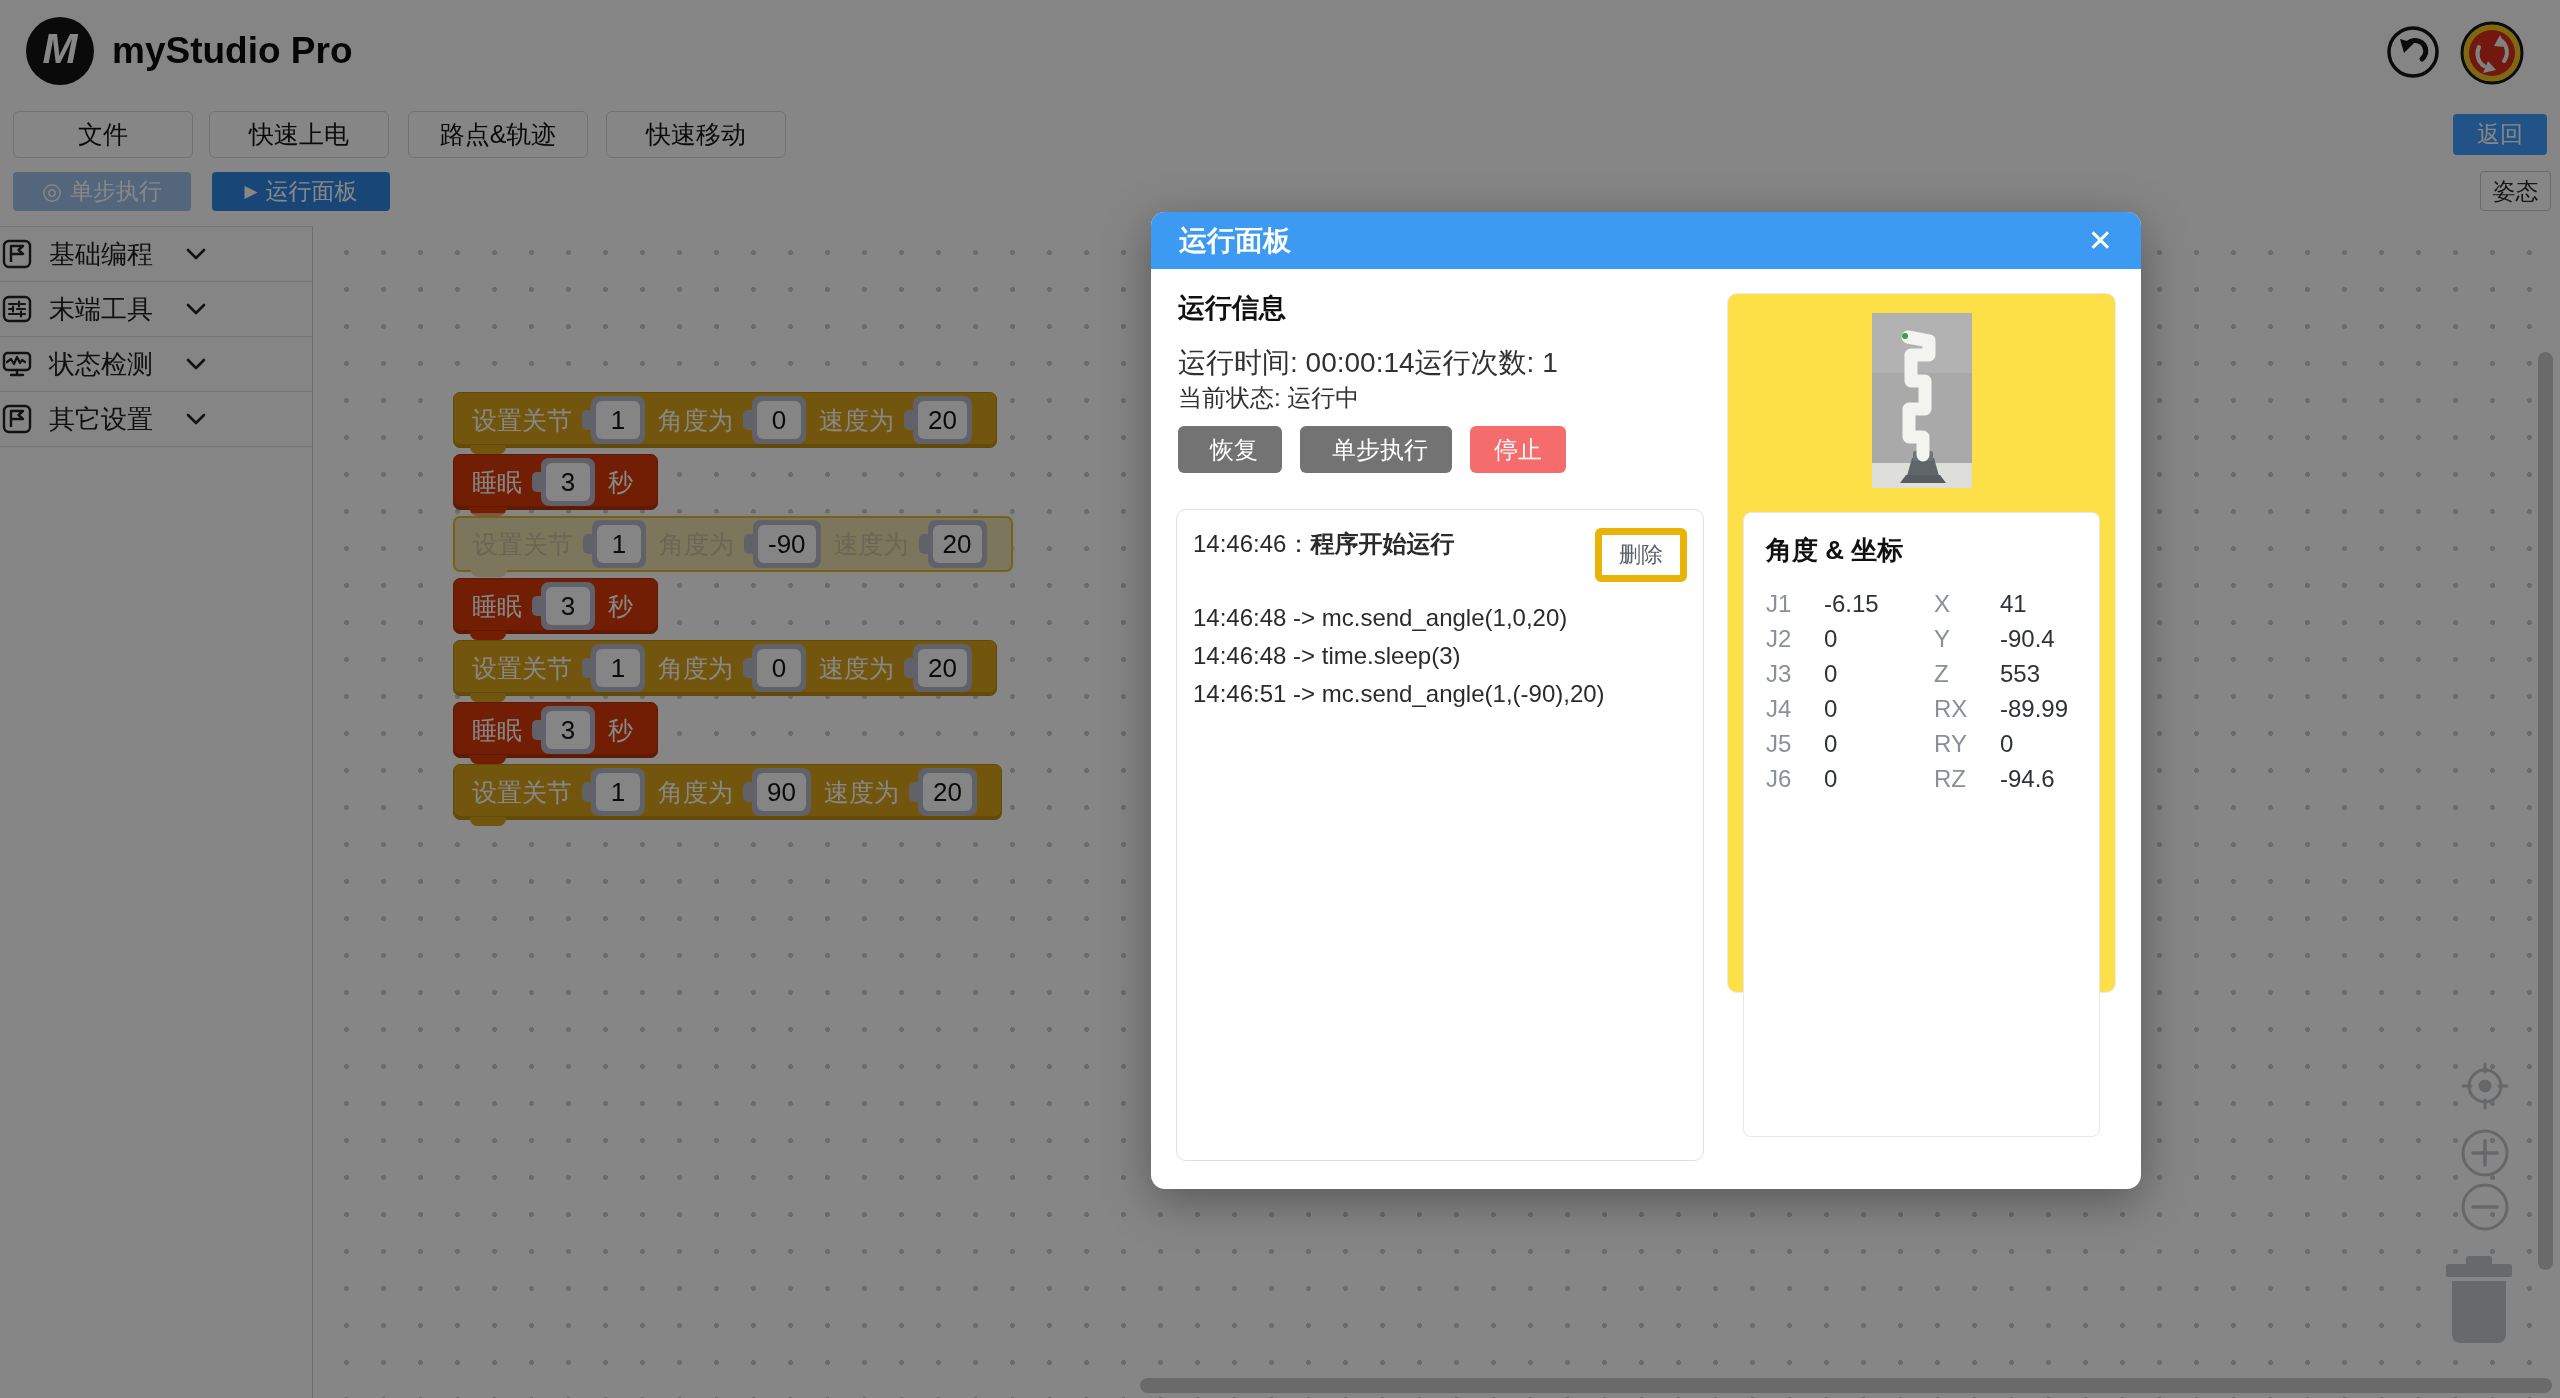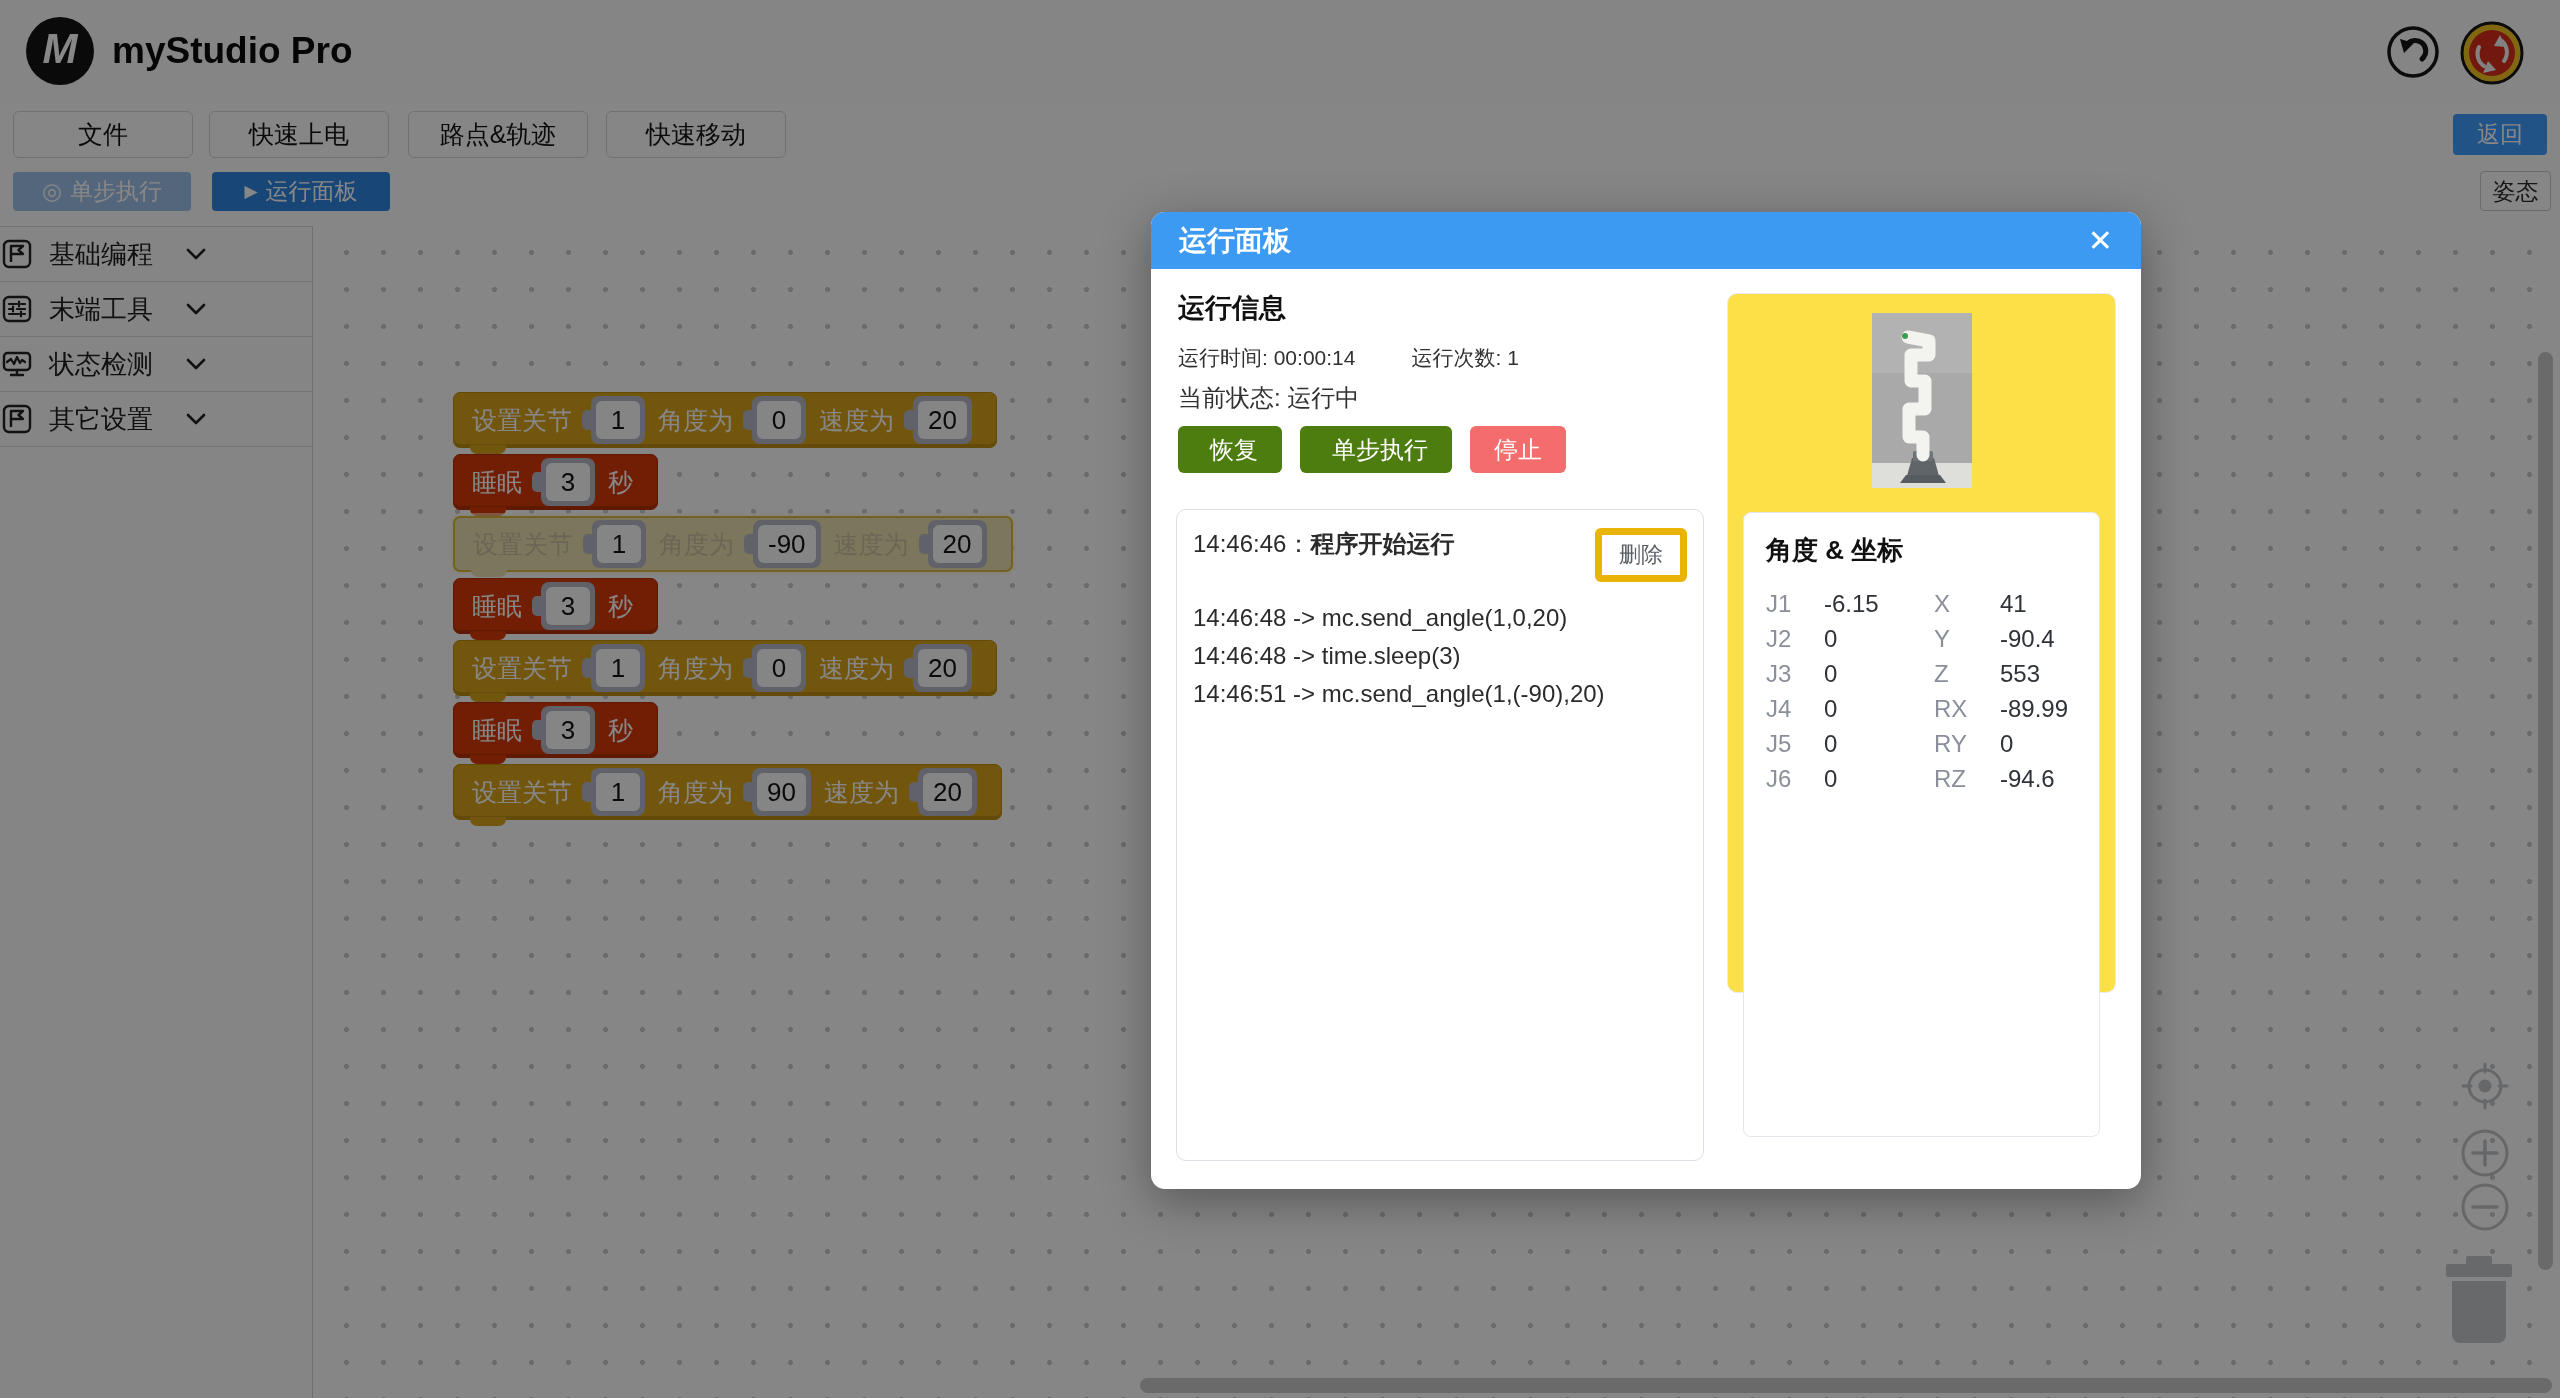--- a/index.html
+++ b/index.html
@@ -75,26 +75,26 @@
 
   
   .modal { position:absolute; left:1151px; top:212px; width:990px; height:977px; background:#fff;
            border-radius:14px; z-index:20; box-shadow:0 12px 48px rgba(0,0,0,.35); }
   .m-header { position:absolute; left:0; top:0; right:0; height:57px; background:#3d9af2;
               border-radius:14px 14px 0 0; display:flex; align-items:center; padding:0 28px; }
   .m-title { color:#fff; font-size:28px; font-weight:bold; }
   .m-close { margin-left:auto; color:#fff; font-size:30px; font-weight:bold; cursor:pointer; line-height:1; }
 
   .m-heading { position:absolute; left:27px; top:78px; font-size:27px; font-weight:bold; color:#111; }
-  .m-stats1 { position:absolute; left:27px; top:132px; font-size:21px; color:#303133; display:flex; gap:56px; }
+  .m-stats1 { position:absolute; left:27px; top:132px; font-size:28px; color:#303133; display:flex; }
   .m-stats2 { position:absolute; left:27px; top:170px; font-size:24px; color:#303133; }
   .m-btns { position:absolute; left:27px; top:214px; display:flex; gap:18px; }
   .m-btn { height:47px; border-radius:6px; color:#fff; font-size:24px; display:flex; align-items:center;
            justify-content:center; padding:0 24px; cursor:pointer; }
-  .m-blue { background:#4d7c0f;padding-left:32px; }
+  .m-blue { background:#737373;padding-left:32px; }
   .m-rose { background:#f56c6c; }
 
   .log-card { position:absolute; left:25px; top:297px; width:528px; height:652px; background:#fff;
               border:1px solid #dcdfe6; border-radius:10px; padding:18px 16px; }
   .log-first { display:flex; align-items:flex-start; font-size:24px; color:#2b2b2b; }
   .log-first b { font-weight:bold; }
   .del-btn { margin-left:auto; border:7px solid #eab308; border-radius:6px; padding:5px 17px;
              font-size:22px; color:#5a5e66; background:#fff; cursor:pointer; }
   .log-lines { margin-top:22px; display:flex; flex-direction:column; gap:10px; }
   .log-line { font-size:24px; color:#2b2b2b; }

